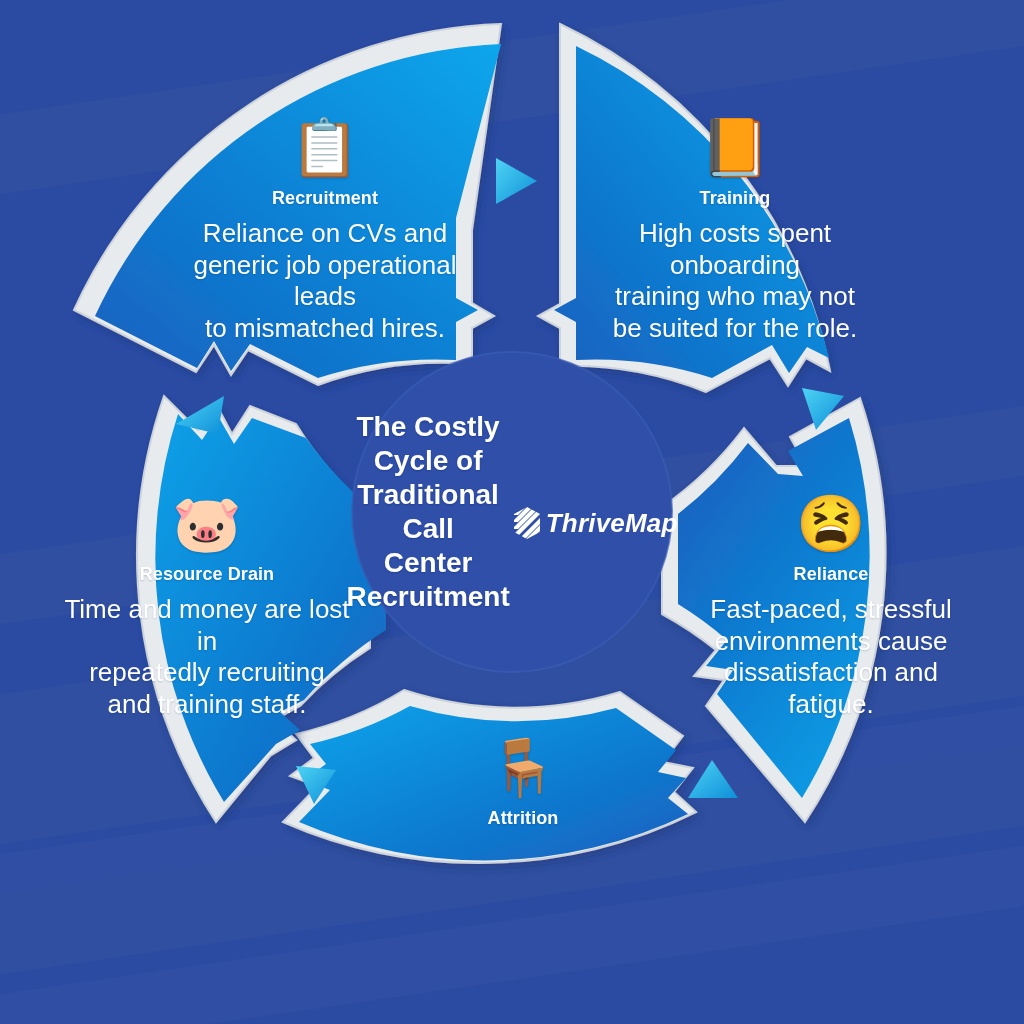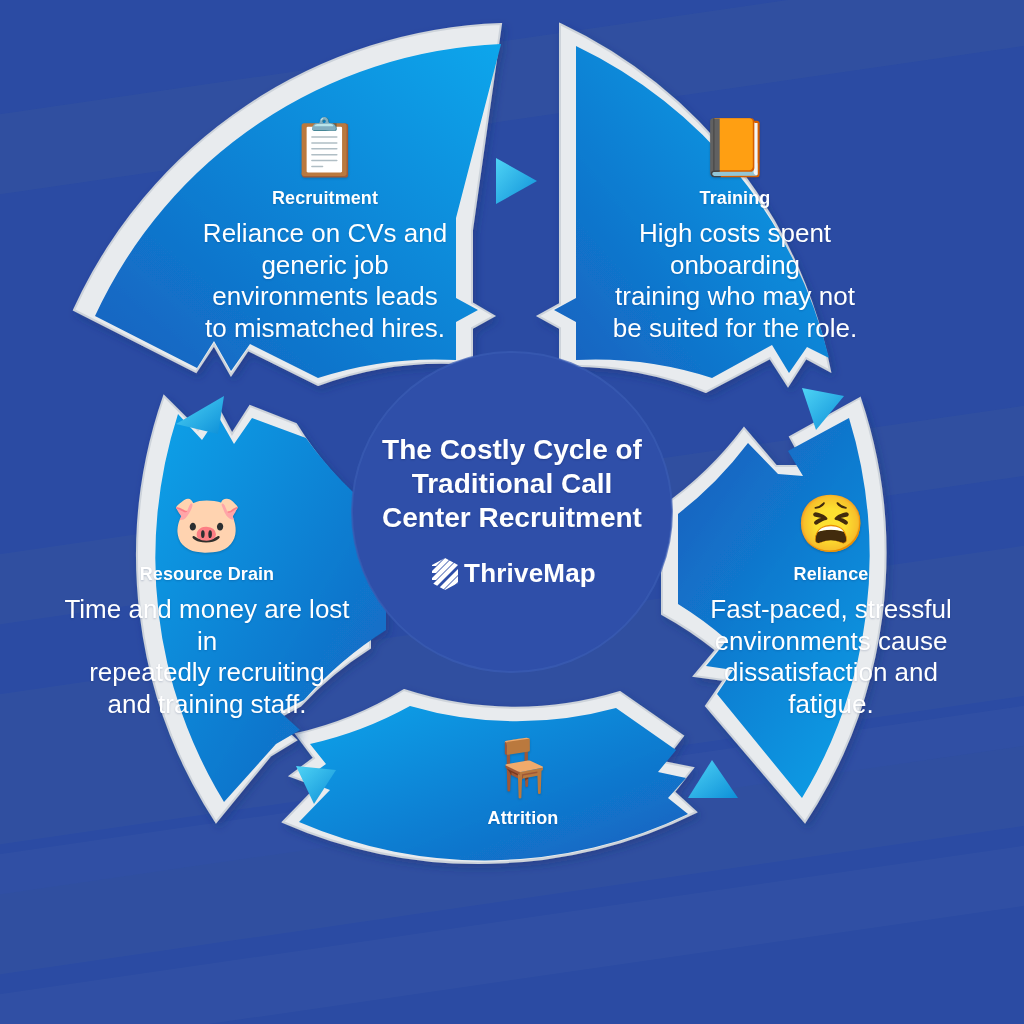--- a/index.html
+++ b/index.html
@@ -57,38 +57,39 @@
 
   
   #center-hub {
     position: absolute;
     left: 352px;
     top: 352px;
     width: 320px;
     height: 320px;
     border-radius: 50%;
     display: flex;
-    flex-direction: column;
+    flex-direction: row;
     align-items: center;
     justify-content: center;
     text-align: center;
     color: #fff;
   }
   #center-title {
     font-size: 28px;
     font-weight: bold;
     line-height: 1.21;
     width: 280px;
     text-shadow: 0 1px 2px rgba(0,20,70,.25);
   }
   #brand-row {
     display: flex;
     align-items: center;
     gap: 2px;
     margin-top: 22px;
+    font-style: italic;
   }
   #brand-name {
     font-size: 26px;
     font-weight: bold;
     letter-spacing: .2px;
     color: #ffffff;
   }
 </style>
 </head>
 <body>
@@ -256,21 +257,21 @@
     <g>
       <polygon points="176,424 224,396 218,434" fill="url(#arrowGrad)"></polygon>
     </g>
   </svg>
 
   <div class="seg-text" id="seg-recruitment">
     <div class="seg-icon">📋</div>
     <div class="seg-title">Recruitment</div>
     <div class="seg-desc">
       <div>Reliance on CVs and</div>
-      <div>generic job environments leads</div>
+      <div>generic job operational leads</div>
       <div>to mismatched hires.</div>
     </div>
   </div>
 
   <div class="seg-text" id="seg-training">
     <div class="seg-icon">📙</div>
     <div class="seg-title">Training</div>
     <div class="seg-desc">
       <div>High costs spent onboarding</div>
       <div>training who may not</div>

